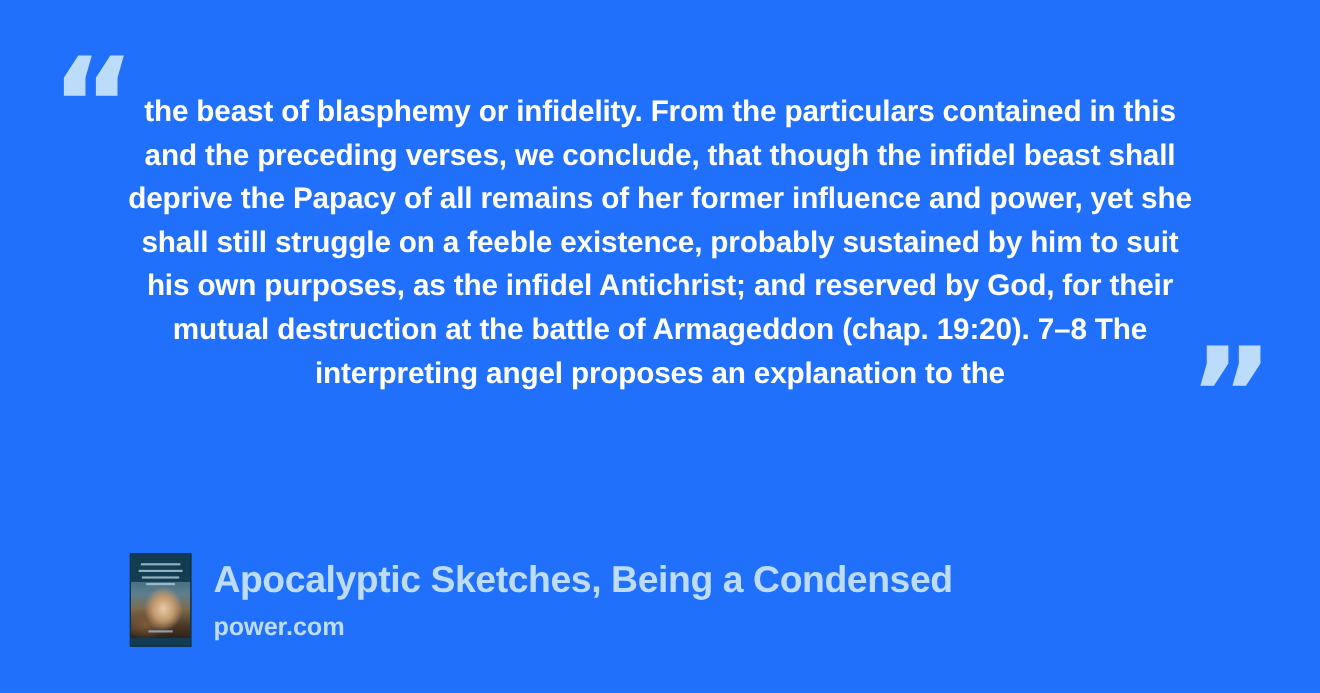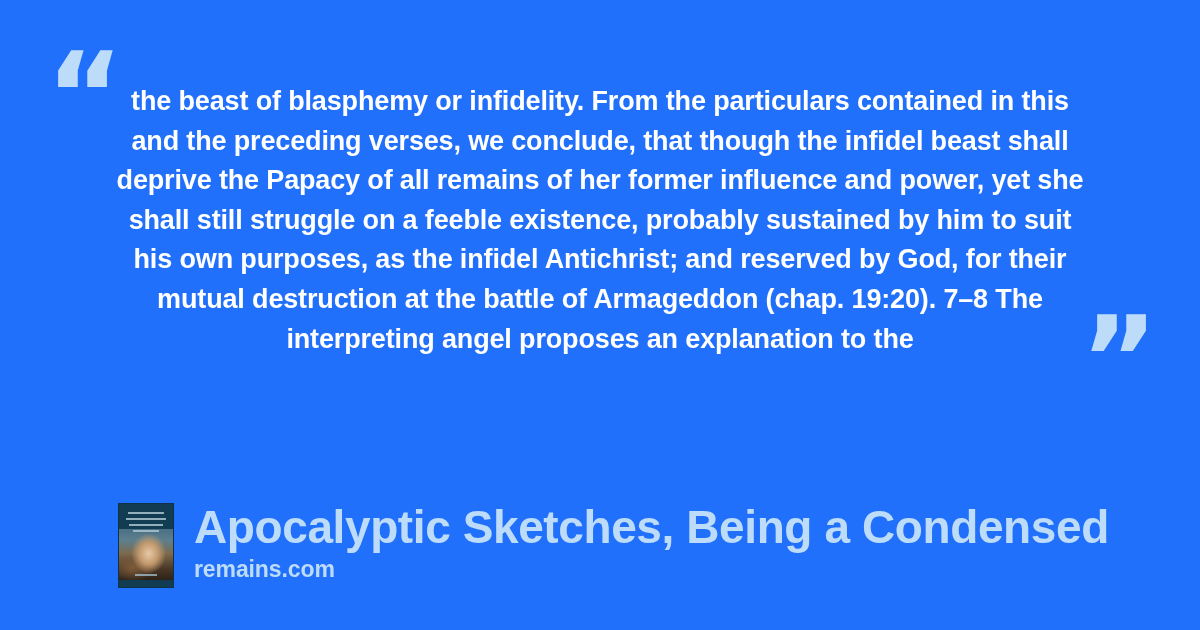--- a/index.html
+++ b/index.html
@@ -141,21 +141,21 @@
     display: flex;
     flex-direction: column;
     justify-content: flex-start;
     padding-top: 0px;
   }
 
   #book-title {
     color: #bddcfa;
     font-family: "Liberation Sans", sans-serif;
     font-weight: 700;
-    font-size: 46px;
+    font-size: 34px;
     line-height: 49px;
     letter-spacing: -0.4px;
     white-space: nowrap;
   }
 
   #source-site {
     color: #bddcfa;
     font-family: "Liberation Sans", sans-serif;
     font-weight: 700;
     font-size: 23px;
@@ -188,18 +188,18 @@
           <i></i>
           <i></i>
       </div>
       <div class="cover-author">
         <i></i>
       </div>
     </div>
 
     <div id="attribution-text">
       <div id="book-title">Apocalyptic Sketches, Being a Condensed</div>
-      <div id="source-site">remains.com</div>
+      <div id="source-site">power.com</div>
     </div>
 
   </div>
 
 </div>
 
 </body></html>

